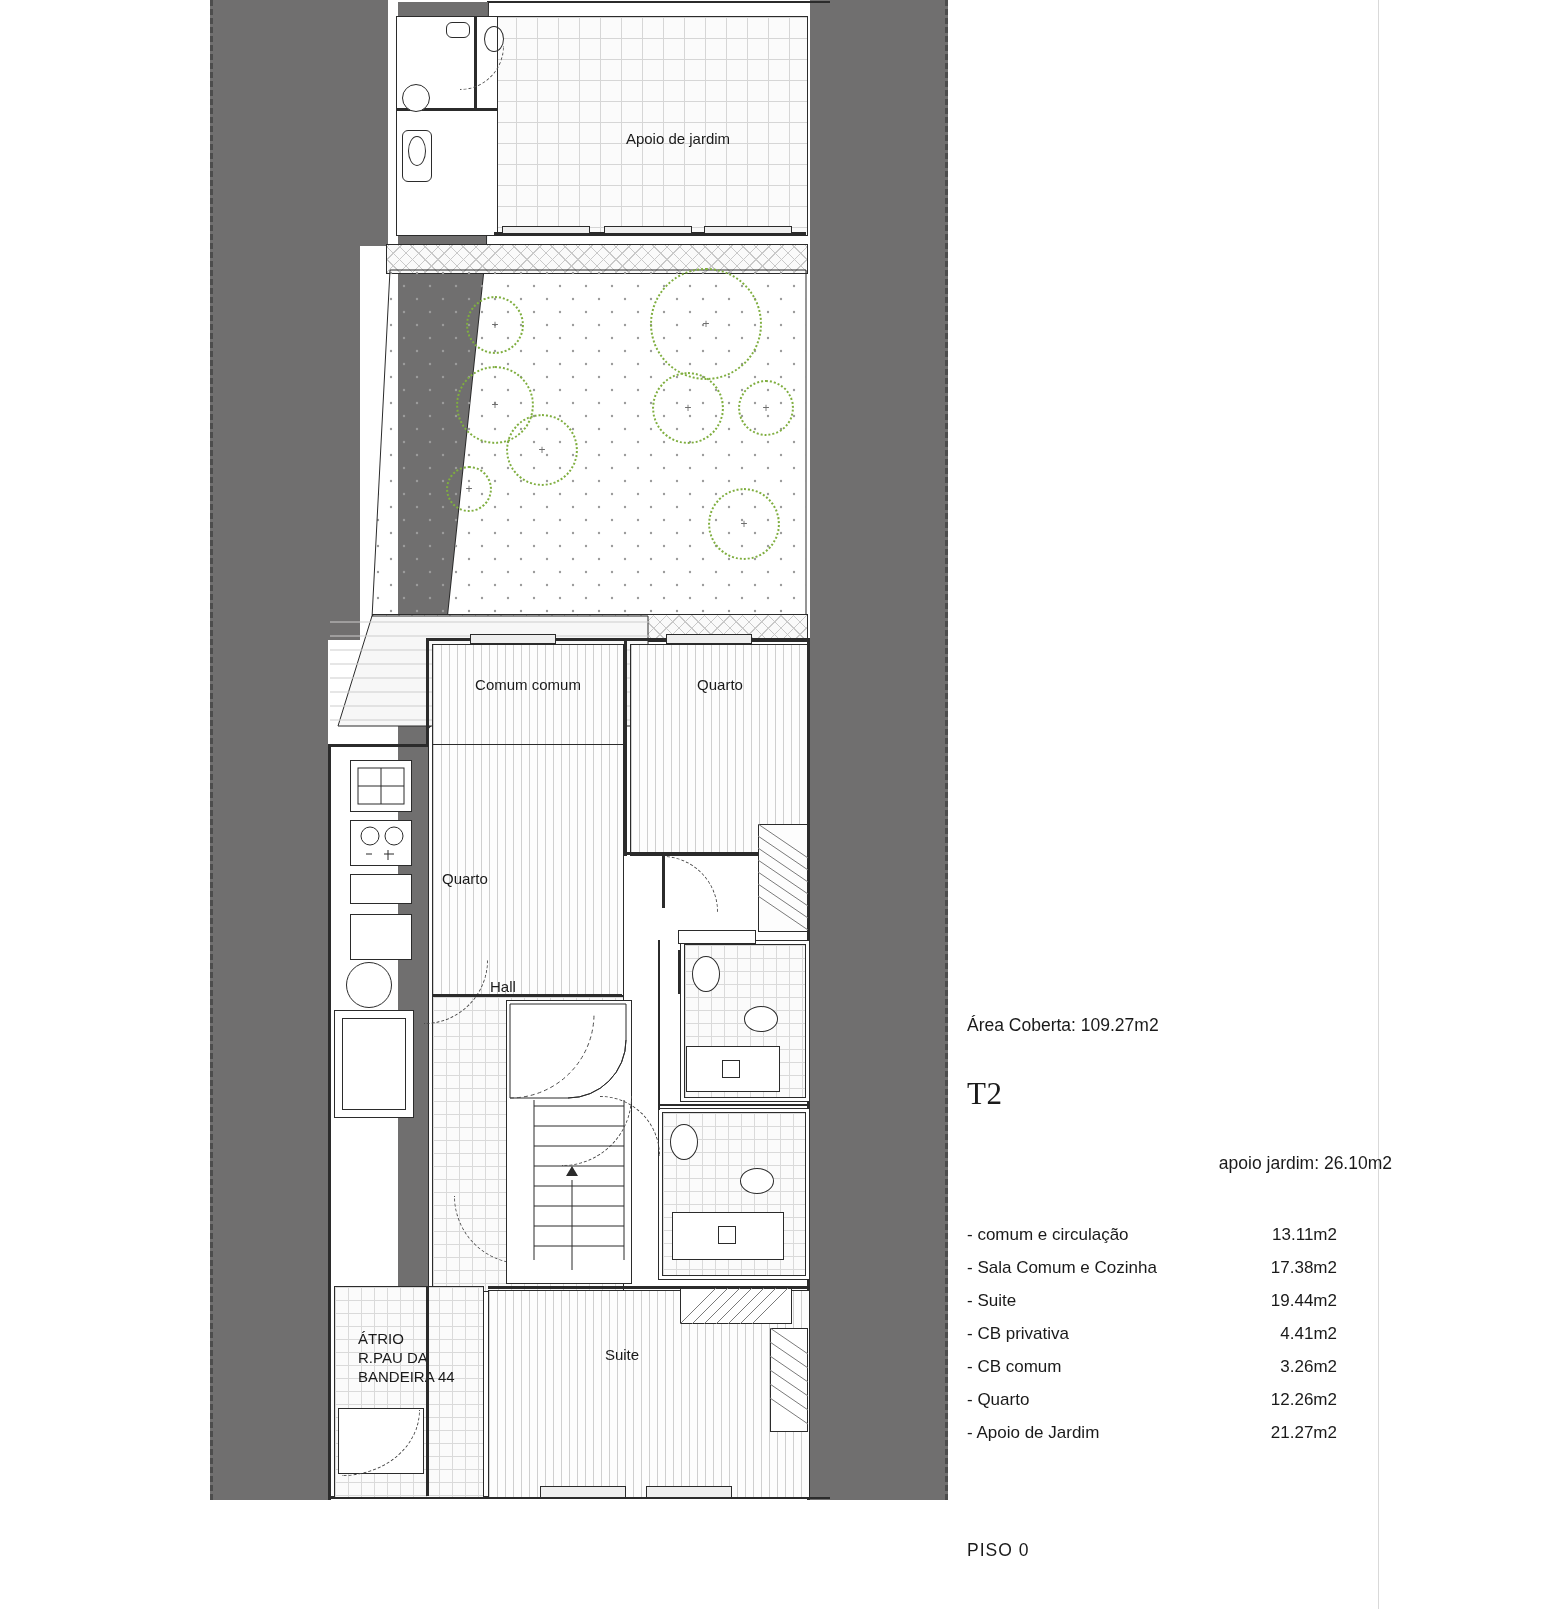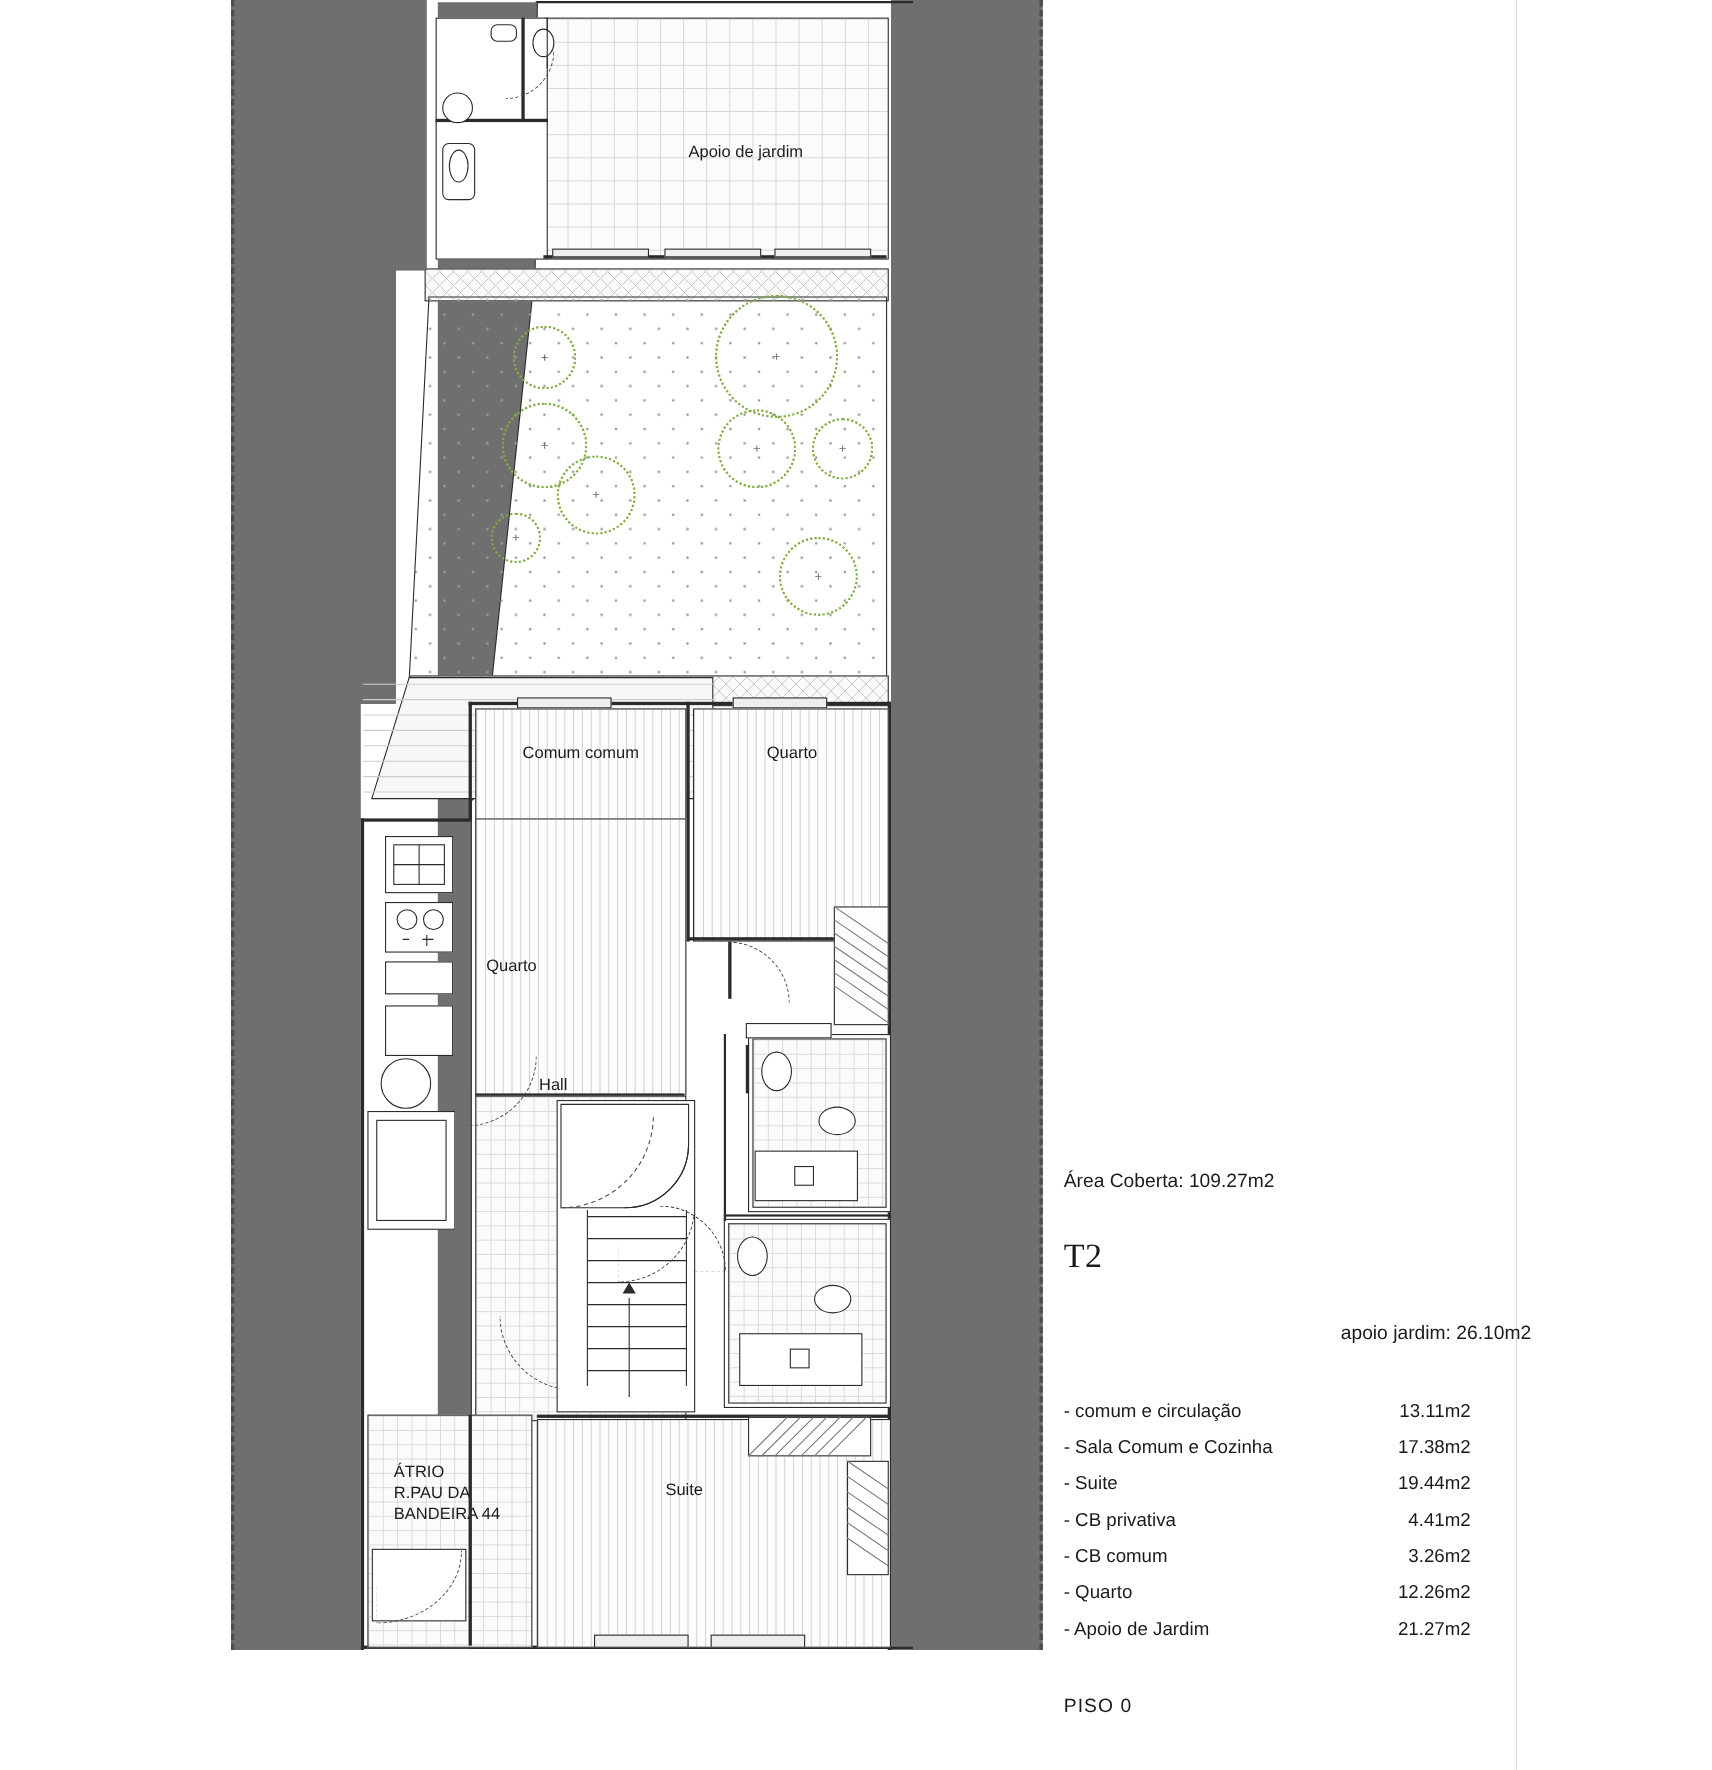--- a/index.html
+++ b/index.html
@@ -160,21 +160,21 @@
 
   
   #info {
     position: absolute;
     left: 967px;
     top: 1015px;
     width: 430px;
     font-size: 17px;
     color: #1a1a1a;
   }
-  #info .cobert { font-size: 17.5px; margin-bottom: 40px; margin-top: 48px; }
+  #info .cobert { font-size: 17.5px; margin-bottom: 40px; }
   #info .tipo {
     font-size: 31px;
     letter-spacing: 0.5px;
     margin-bottom: 38px;
     font-family: Liberation Serif, serif;
   }
   #info .privativa { font-size: 17.5px; line-height: 1.55; }
   #info .privativa .r { text-align: right; display: block; padding-right: 5px; }
   #info .breakdown {
     margin-top: 48px;

